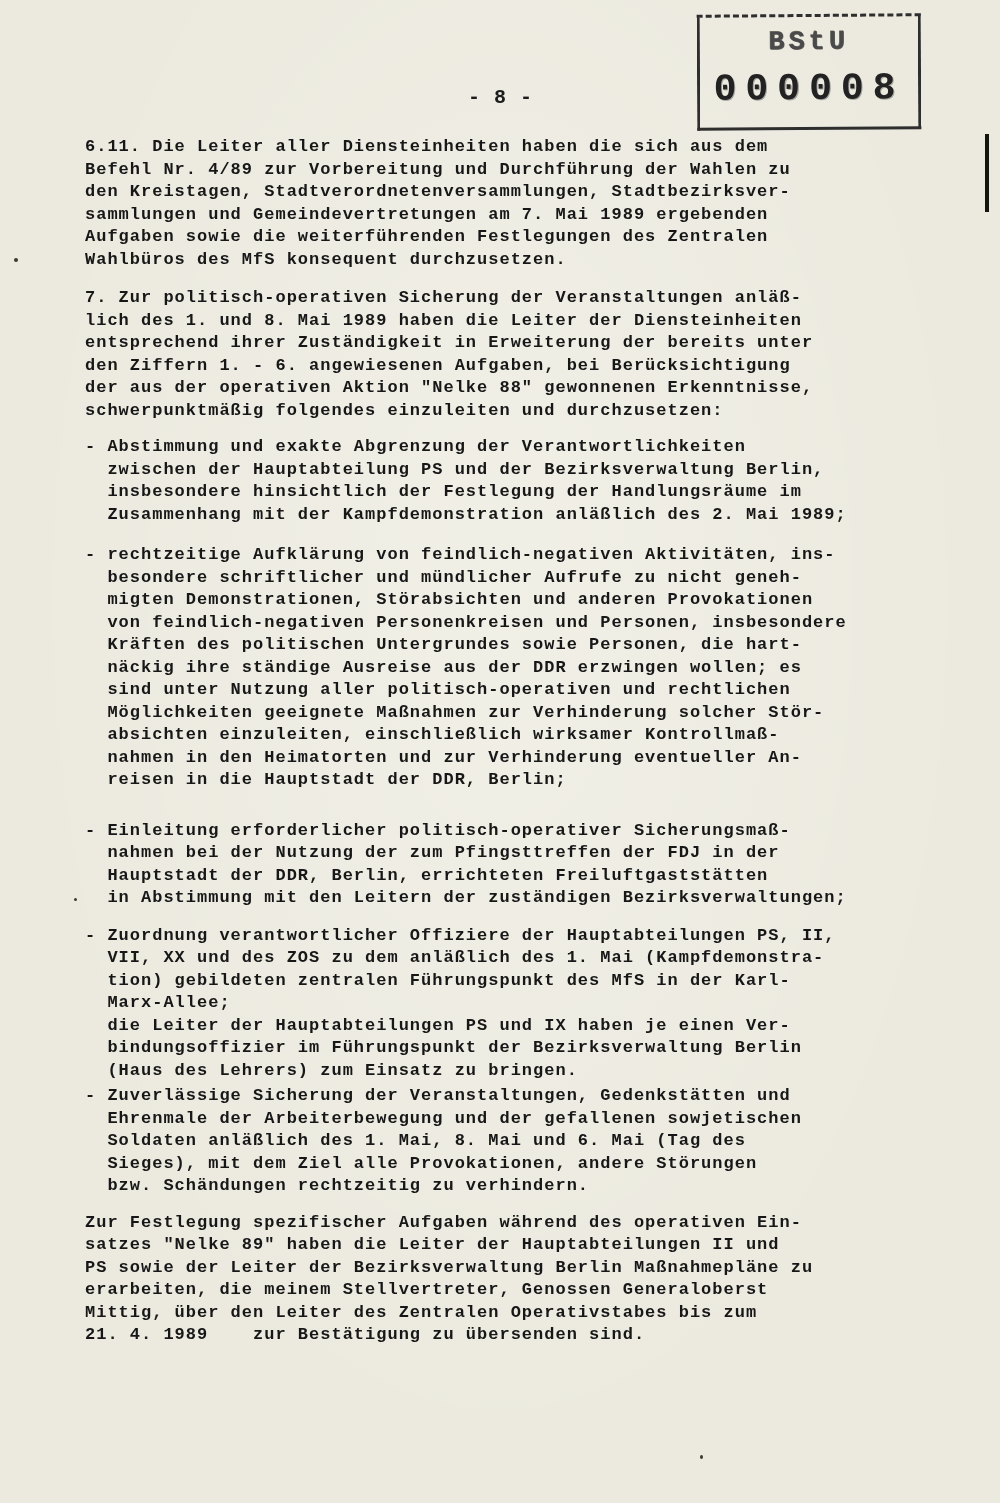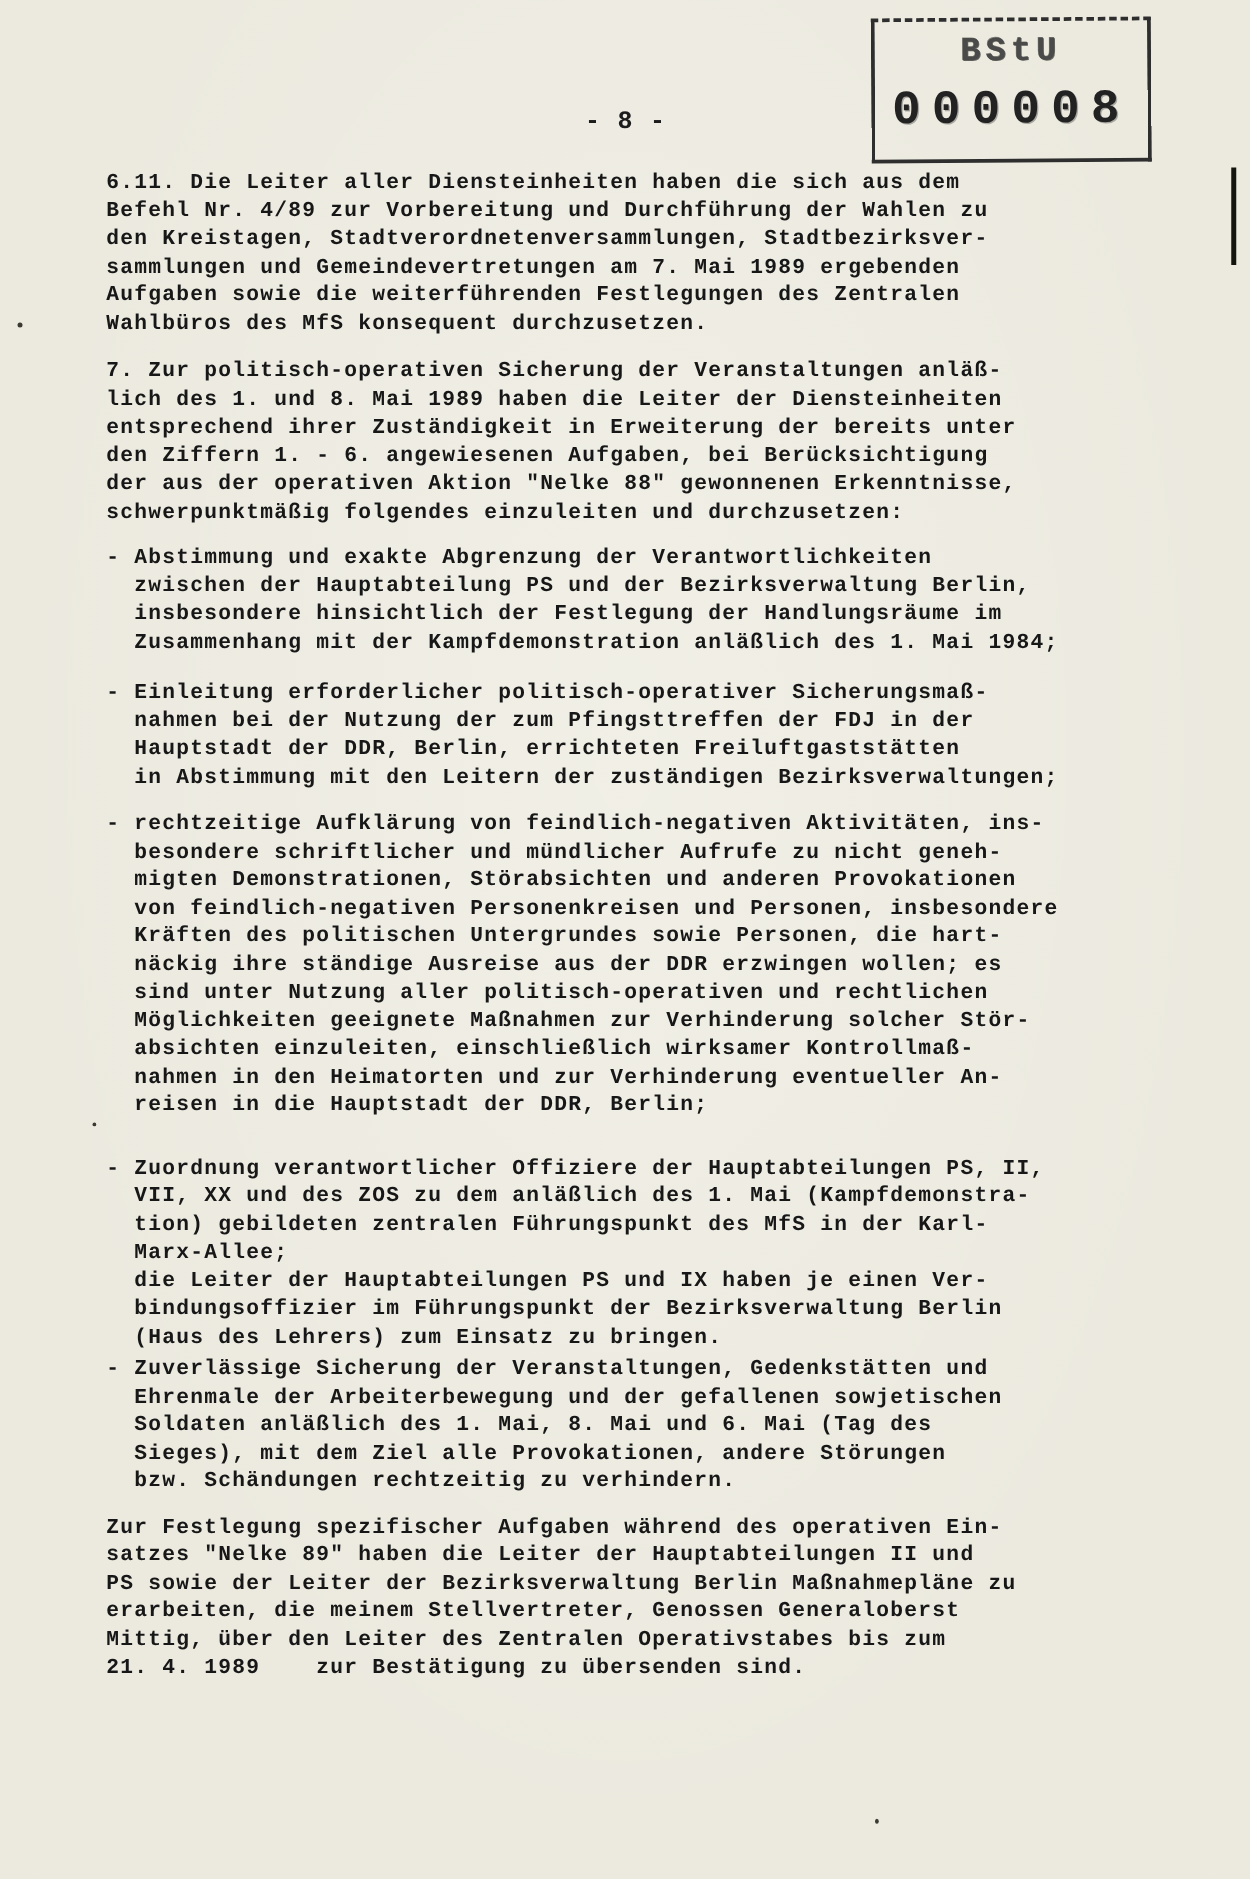--- a/index.html
+++ b/index.html
@@ -120,36 +120,36 @@
 Wahlbüros des MfS konsequent durchzusetzen.</div>
     <div class="block" style="margin-bottom:14px">7. Zur politisch-operativen Sicherung der Veranstaltungen anläß-
 lich des 1. und 8. Mai 1989 haben die Leiter der Diensteinheiten
 entsprechend ihrer Zuständigkeit in Erweiterung der bereits unter
 den Ziffern 1. - 6. angewiesenen Aufgaben, bei Berücksichtigung
 der aus der operativen Aktion "Nelke 88" gewonnenen Erkenntnisse,
 schwerpunktmäßig folgendes einzuleiten und durchzusetzen:</div>
     <div class="block" style="margin-bottom:18px">- Abstimmung und exakte Abgrenzung der Verantwortlichkeiten
   zwischen der Hauptabteilung PS und der Bezirksverwaltung Berlin,
   insbesondere hinsichtlich der Festlegung der Handlungsräume im
-  Zusammenhang mit der Kampfdemonstration anläßlich des 1. Mai 1984;</div>
-    <div class="block" style="margin-bottom:15px">- Einleitung erforderlicher politisch-operativer Sicherungsmaß-
-  nahmen bei der Nutzung der zum Pfingsttreffen der FDJ in der
-  Hauptstadt der DDR, Berlin, errichteten Freiluftgaststätten
-  in Abstimmung mit den Leitern der zuständigen Bezirksverwaltungen;</div>
+  Zusammenhang mit der Kampfdemonstration anläßlich des 2. Mai 1989;</div>
     <div class="block" style="margin-bottom:28px">- rechtzeitige Aufklärung von feindlich-negativen Aktivitäten, ins-
   besondere schriftlicher und mündlicher Aufrufe zu nicht geneh-
   migten Demonstrationen, Störabsichten und anderen Provokationen
   von feindlich-negativen Personenkreisen und Personen, insbesondere
   Kräften des politischen Untergrundes sowie Personen, die hart-
   näckig ihre ständige Ausreise aus der DDR erzwingen wollen; es
   sind unter Nutzung aller politisch-operativen und rechtlichen
   Möglichkeiten geeignete Maßnahmen zur Verhinderung solcher Stör-
   absichten einzuleiten, einschließlich wirksamer Kontrollmaß-
   nahmen in den Heimatorten und zur Verhinderung eventueller An-
   reisen in die Hauptstadt der DDR, Berlin;</div>
+    <div class="block" style="margin-bottom:15px">- Einleitung erforderlicher politisch-operativer Sicherungsmaß-
+  nahmen bei der Nutzung der zum Pfingsttreffen der FDJ in der
+  Hauptstadt der DDR, Berlin, errichteten Freiluftgaststätten
+  in Abstimmung mit den Leitern der zuständigen Bezirksverwaltungen;</div>
     <div class="block" style="margin-bottom:3px">- Zuordnung verantwortlicher Offiziere der Hauptabteilungen PS, II,
   VII, XX und des ZOS zu dem anläßlich des 1. Mai (Kampfdemonstra-
   tion) gebildeten zentralen Führungspunkt des MfS in der Karl-
   Marx-Allee;
   die Leiter der Hauptabteilungen PS und IX haben je einen Ver-
   bindungsoffizier im Führungspunkt der Bezirksverwaltung Berlin
   (Haus des Lehrers) zum Einsatz zu bringen.</div>
     <div class="block" style="margin-bottom:14px">- Zuverlässige Sicherung der Veranstaltungen, Gedenkstätten und
   Ehrenmale der Arbeiterbewegung und der gefallenen sowjetischen
   Soldaten anläßlich des 1. Mai, 8. Mai und 6. Mai (Tag des

